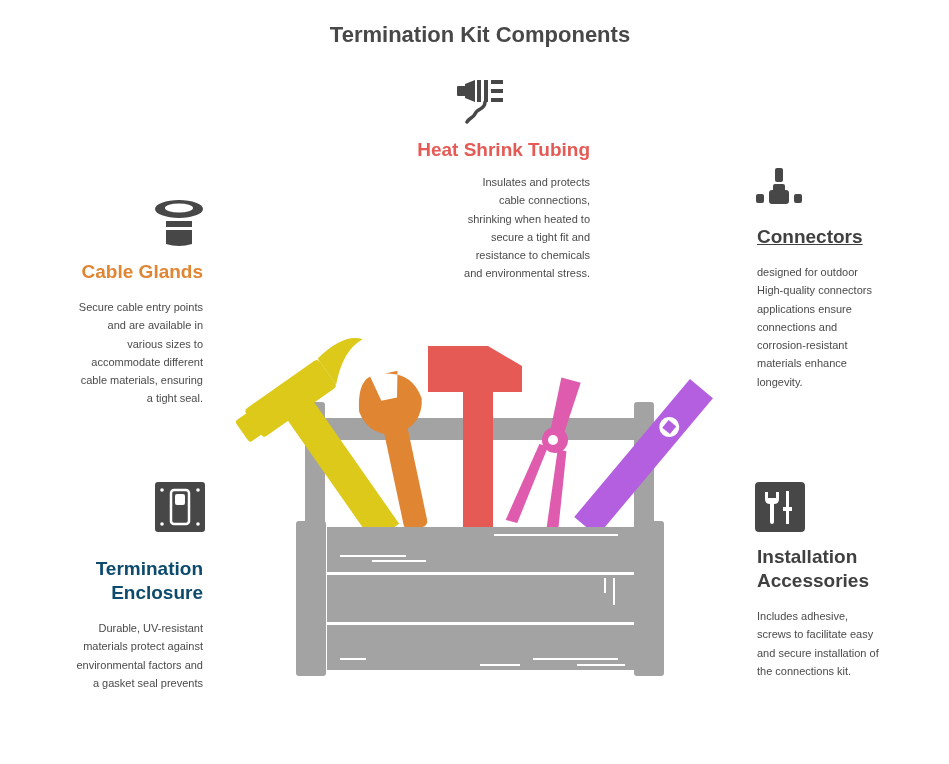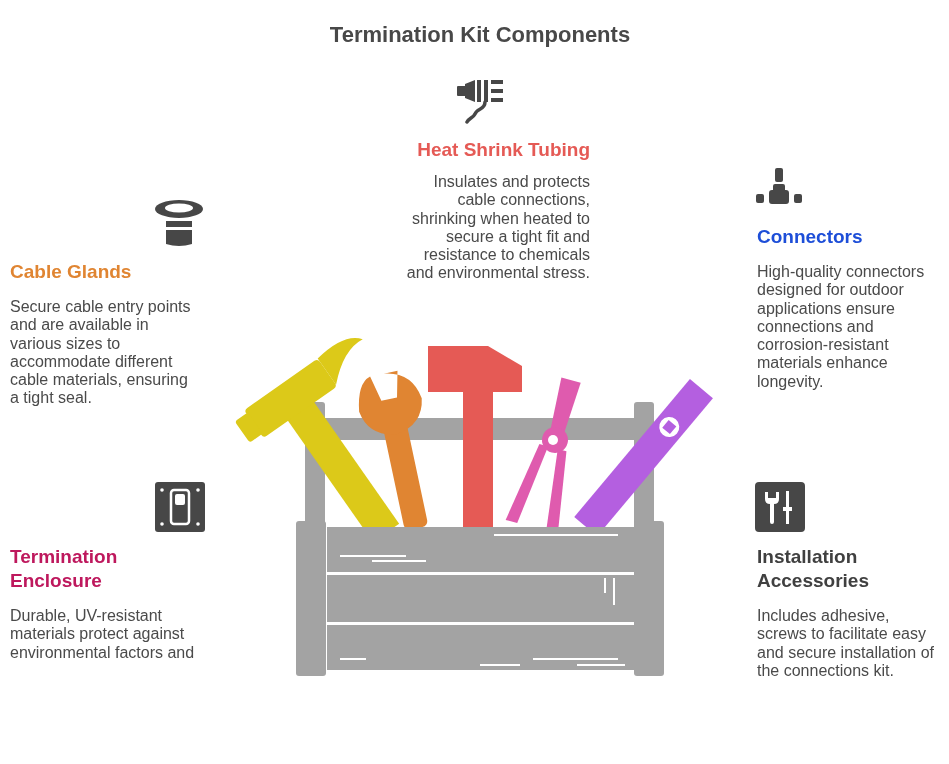--- a/index.html
+++ b/index.html
@@ -1,21 +1,21 @@
 <!DOCTYPE html>
 <html><head>
 <meta charset="utf-8">
 <style>
   html, body { margin: 0; padding: 0; background: #ffffff; }
   body { width: 949px; height: 764px; position: relative; overflow: hidden; font-family: "Liberation Sans", sans-serif; }
   .title { position: absolute; left: 0; top: 22px; width: 960px; text-align: center; font-size: 22px; font-weight: bold; color: #484848; }
   .block { position: absolute; }
   .heading { font-size: 19px; font-weight: bold; line-height: 24px; }
-  .desc { font-size: 16px; line-height: 18.3px; color: #4a4a4a; margin-top: 14px; }
-  .left { }
+  .desc { font-size: 11px; line-height: 18.3px; color: #4a4a4a; margin-top: 14px; }
+  .left { text-align: right; }
   .center { text-align: right; }
   .icon { position: absolute; }
   svg { display: block; }
 </style>
 </head>
 <body>
 
 <div class="title">Termination Kit Components</div>
 
 <div class="icon" style="left:455px; top:76px;">
@@ -64,52 +64,53 @@
 
 <div class="icon" style="left:755px; top:166px;">
   <svg width="50" height="40" viewBox="0 0 50 40">
     <rect x="20" y="2" width="8" height="14" rx="2" fill="#474747"></rect>
     <path d="M14 27 Q14 24 17 24 L18 24 L18 20 Q18 18 20 18 L28 18 Q30 18 30 20 L30 24 L31 24 Q34 24 34 27 L34 35 Q34 38 31 38 L17 38 Q14 38 14 35 Z" fill="#474747"></path>
     <rect x="1" y="28" width="8" height="9" rx="2" fill="#474747"></rect>
     <rect x="39" y="28" width="8" height="9" rx="2" fill="#474747"></rect>
   </svg>
 </div>
 <div class="block" style="left:757px; top:225px; width:185px;">
-  <div class="heading" style="color:#1d4ed8;">Connectors</div>
-  <div class="desc">
+  <div class="heading" style="color:#404040;text-decoration:underline;">Connectors</div>
+  <div class="desc">
+    <div>designed for outdoor</div>
     <div>High-quality connectors</div>
-    <div>designed for outdoor</div>
     <div>applications ensure</div>
     <div>connections and</div>
     <div>corrosion-resistant</div>
     <div>materials enhance</div>
     <div>longevity.</div>
   </div>
 </div>
 
 <div class="icon" style="left:155px; top:482px;">
   <svg width="50" height="50" viewBox="0 0 50 50">
     <rect x="0" y="0" width="50" height="50" rx="3" fill="#474747"></rect>
     <rect x="16" y="8" width="18" height="34" rx="3" fill="none" stroke="#ffffff" stroke-width="2.5"></rect>
     <rect x="20" y="12" width="10" height="11" rx="2" fill="#ffffff"></rect>
     <circle cx="7" cy="8" r="1.8" fill="#fff"></circle>
       <circle cx="43" cy="8" r="1.8" fill="#fff"></circle>
     <circle cx="7" cy="42" r="1.8" fill="#fff"></circle>
       <circle cx="43" cy="42" r="1.8" fill="#fff"></circle>
   </svg>
 </div>
 <div class="block left" style="left:10px; top:545px; width:193px;">
-  <div class="heading" style="color:#be185d;">
+  <div class="heading" style="color:#0c4a6e;margin-top:12px;">
     <div>Termination</div>
     <div>Enclosure</div>
   </div>
   <div class="desc">
     <div>Durable, UV-resistant</div>
     <div>materials protect against</div>
     <div>environmental factors and</div>
+    <div>a gasket seal prevents</div>
   </div>
 </div>
 
 <div class="icon" style="left:755px; top:482px;">
   <svg width="50" height="50" viewBox="0 0 50 50">
     <rect x="0" y="0" width="50" height="50" rx="4" fill="#474747"></rect>
     <path d="M10 10 L10 17 Q10 22 15 22 L15 40 Q15 42 17 42 Q19 42 19 40 L19 22 Q24 22 24 17 L24 10 L21 10 L21 16 L13 16 L13 10 Z" fill="#ffffff"></path>
     <rect x="31" y="9" width="3" height="16" fill="#fff"></rect>
     <rect x="28" y="25" width="9" height="4" fill="#fff"></rect>
     <rect x="31" y="29" width="3" height="13" fill="#fff"></rect>

